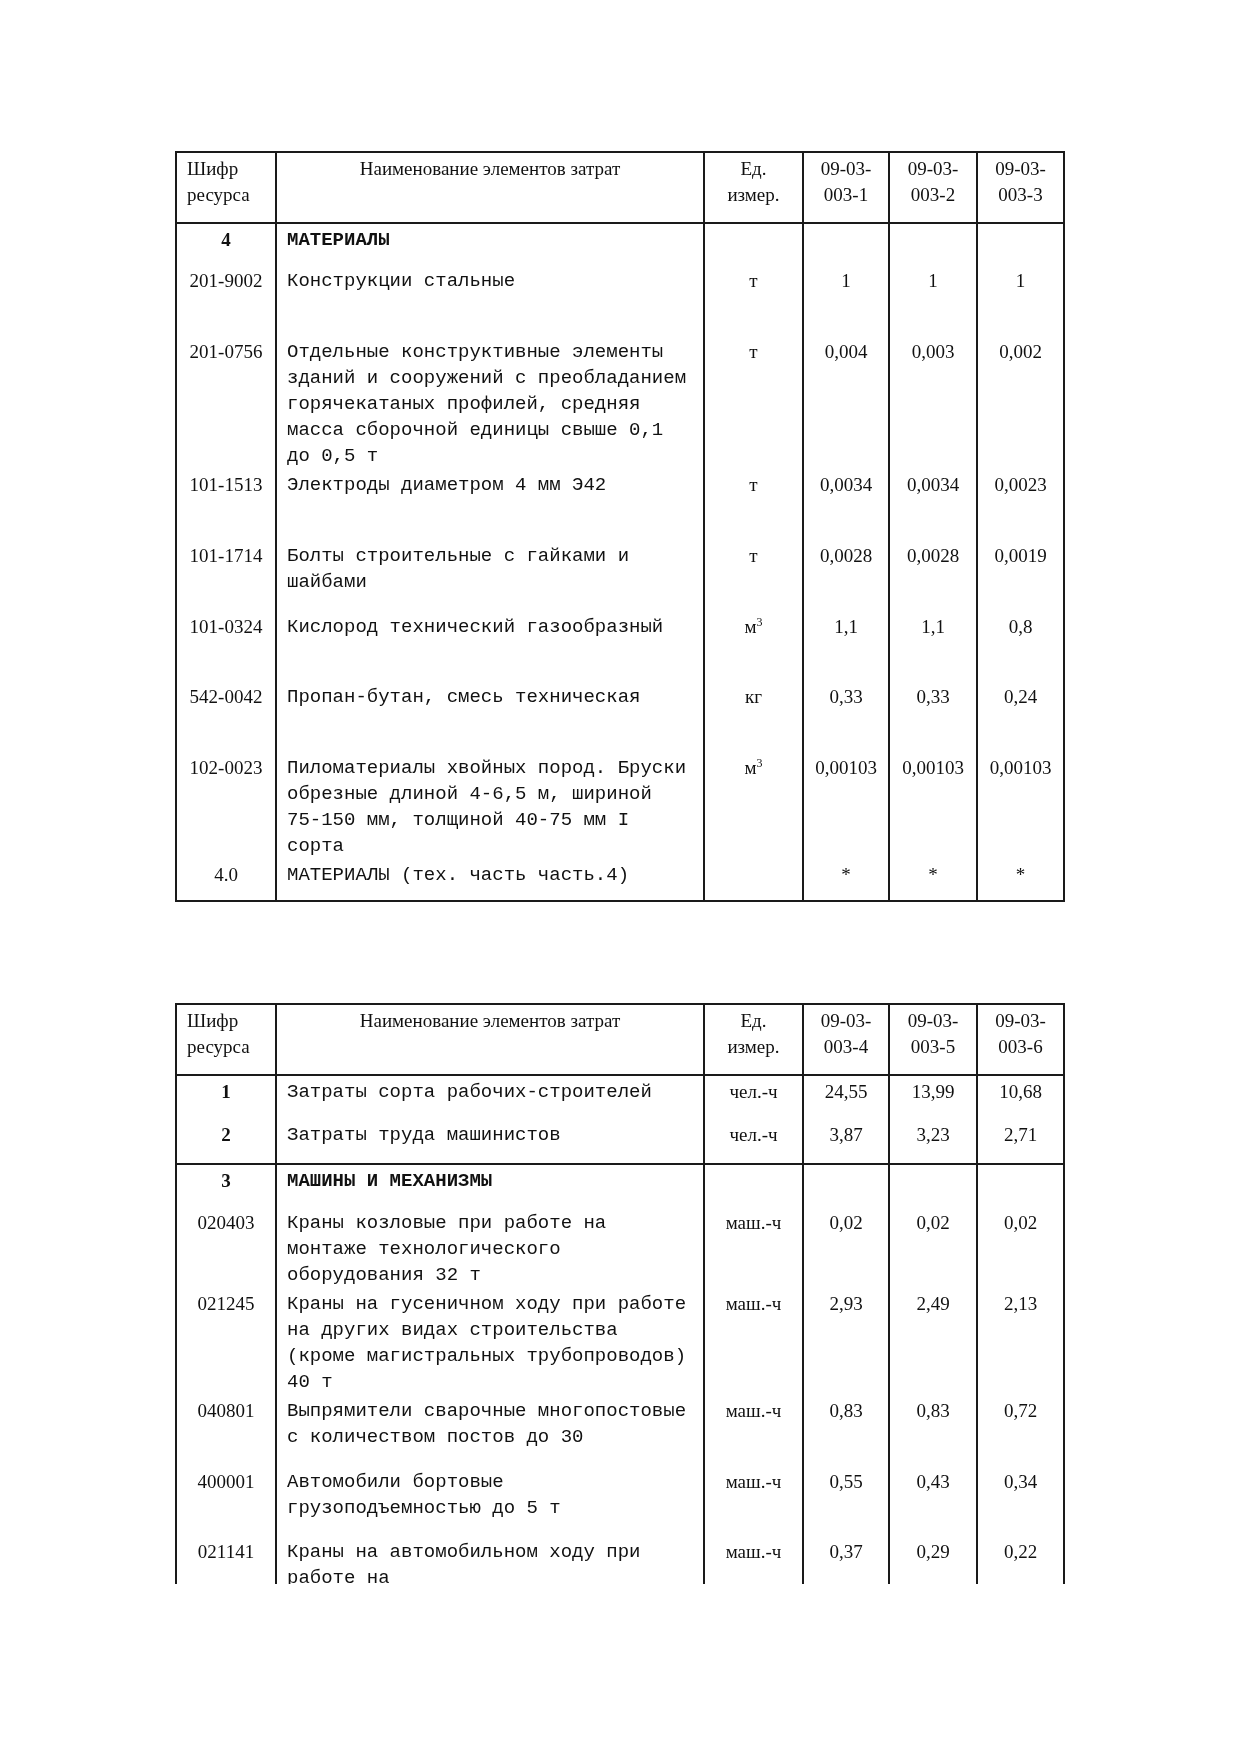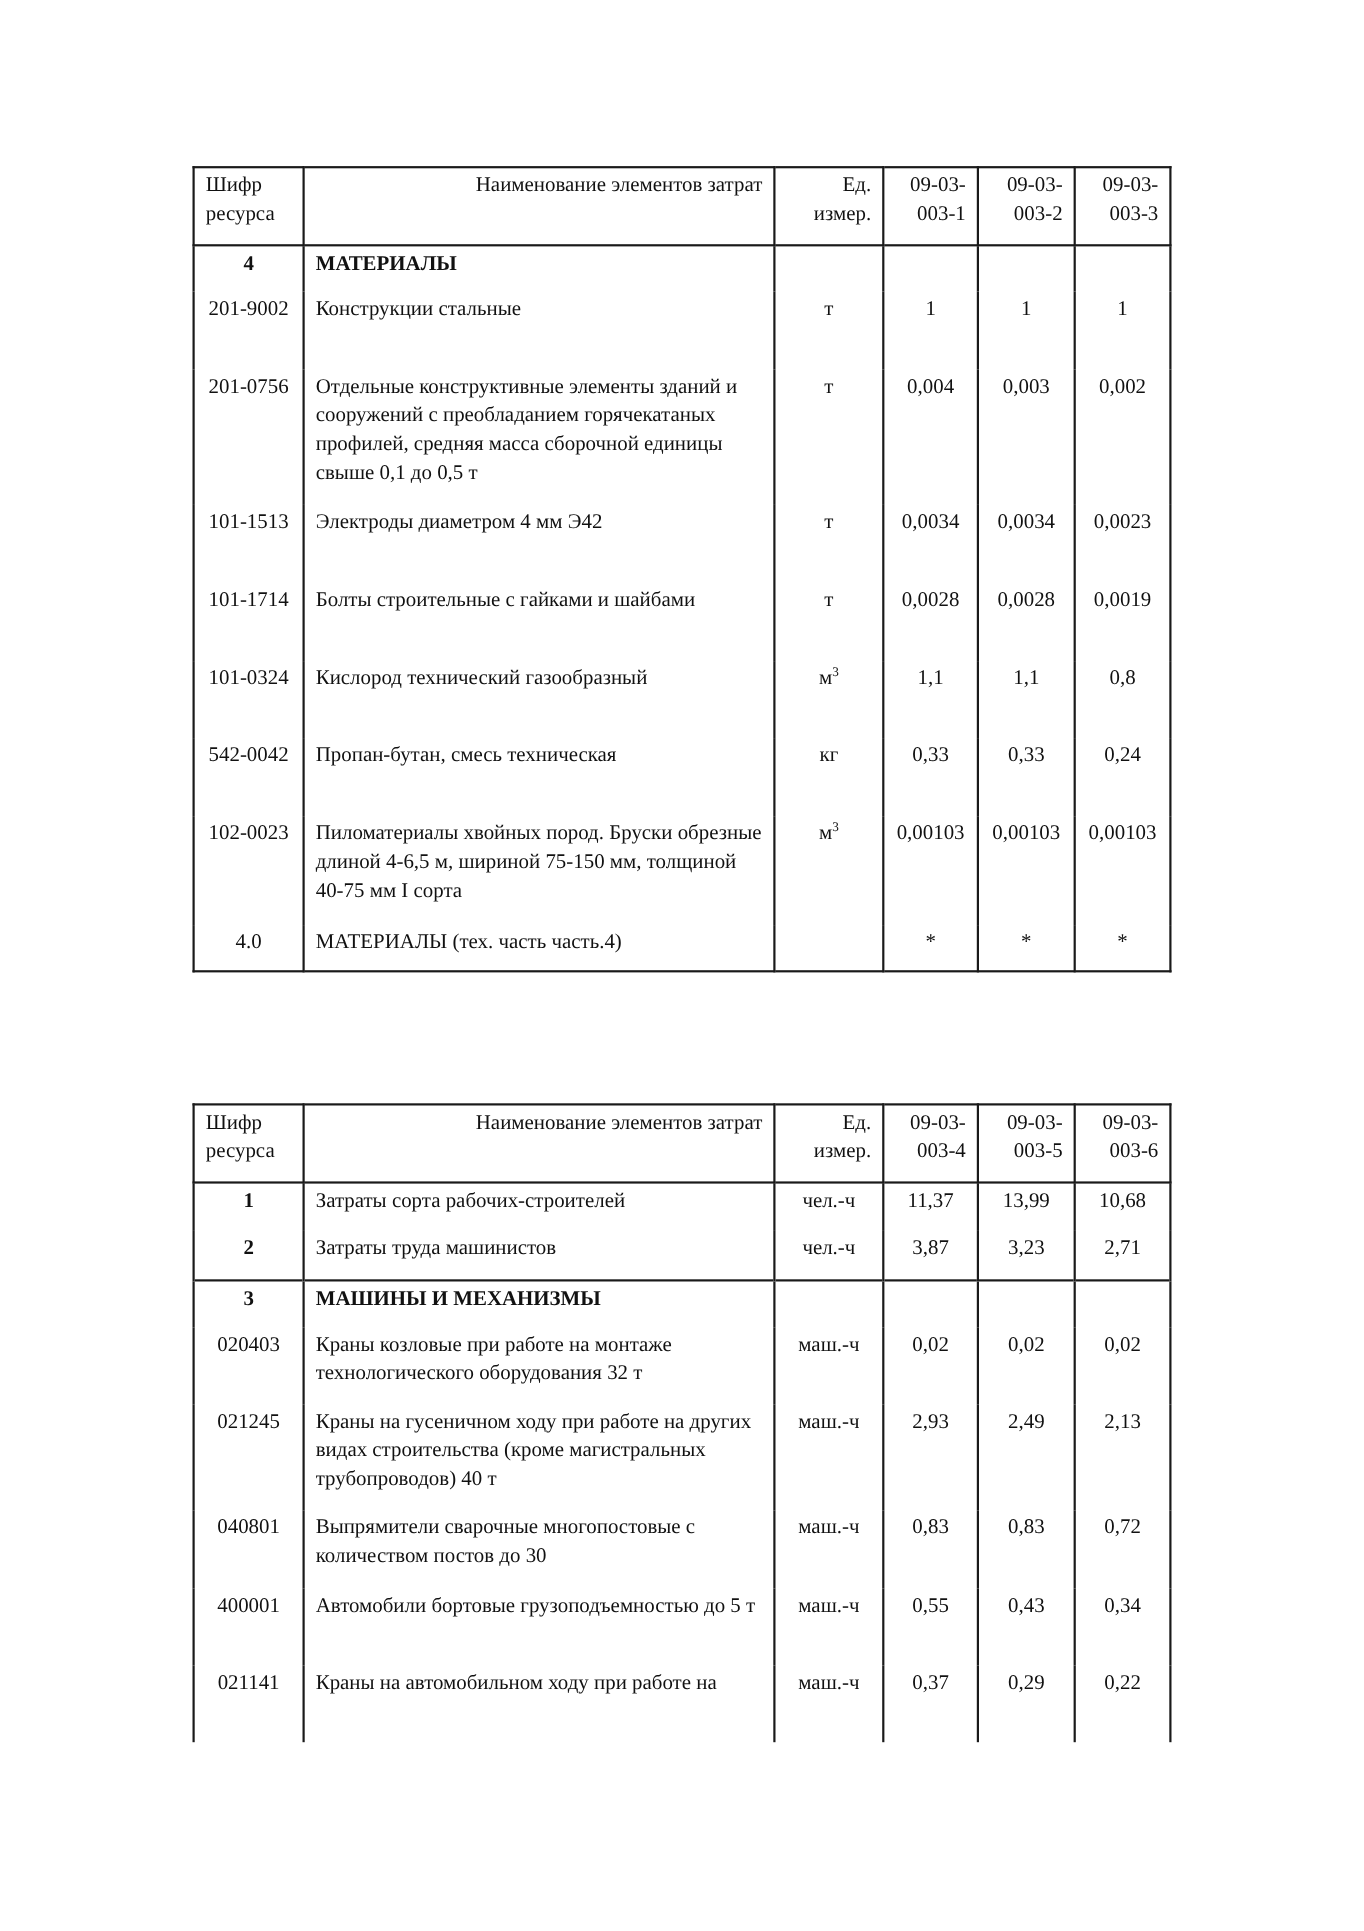--- a/index.html
+++ b/index.html
@@ -1,27 +1,27 @@
 <!DOCTYPE html>
 <html><head>
 <meta charset="utf-8">
 <style>
   html, body { margin: 0; padding: 0; background: #ffffff; }
   body { width: 1240px; height: 1755px; position: relative; overflow: hidden;
          font-family: "Liberation Serif", "DejaVu Serif", serif; color: #111111; }
   .tbl { position: absolute; left: 175px; width: 888px; border-collapse: collapse; table-layout: fixed; }
   .tbl td { border-left: 2px solid #1a1a1a; border-right: 2px solid #1a1a1a; vertical-align: top;
             font-size: 19px; line-height: 26px; padding: 3px 10px 0 10px; overflow: hidden; }
-  .tbl tr.hdr td { border-top: 2px solid #1a1a1a; border-bottom: 2px solid #1a1a1a; text-align: right; }
+  .tbl tr.hdr td { border-top: 2px solid #1a1a1a; border-bottom: 2px solid #1a1a1a; text-align: center; }
   .tbl tr.sec td { border-top: 2px solid #1a1a1a; }
   .tbl tr.last td { border-bottom: 2px solid #1a1a1a; }
   .tbl td.code { text-align: center; padding-left: 4px; padding-right: 4px; }
   .tbl td.unit { text-align: center; }
   .tbl td.num { text-align: center; padding-left: 4px; padding-right: 4px; word-break: break-all; }
-  .tbl td.name { text-align: left; }
+  .tbl td.name { text-align: left; font-family: Liberation Mono, monospace; }
   .bold { font-weight: bold; }
   #t1 { top: 151px; }
   #t2 { top: 1003px; }
   #t2wrap { position: absolute; left: 0; top: 0; width: 1240px; height: 1584px; overflow: hidden; }
   sup { font-size: 12px; line-height: 0; }
 </style>
 </head>
 <body>
 
 <table class="tbl" id="t1">
@@ -133,21 +133,21 @@
     <td>Наименование элементов затрат</td>
     <td>Ед. измер.</td>
     <td>09-03-003-4</td>
     <td>09-03-003-5</td>
     <td>09-03-003-6</td>
   </tr>
   <tr style="height:44px">
     <td class="code bold">1</td>
     <td class="name">Затраты сорта рабочих-строителей</td>
     <td class="unit">чел.-ч</td>
-    <td class="num">11,37</td>
+    <td class="num">24,55</td>
     <td class="num">13,99</td>
     <td class="num">10,68</td>
   </tr>
   <tr style="height:45px">
     <td class="code bold">2</td>
     <td class="name">Затраты труда машинистов</td>
     <td class="unit">чел.-ч</td>
     <td class="num">3,87</td>
     <td class="num">3,23</td>
     <td class="num">2,71</td>

